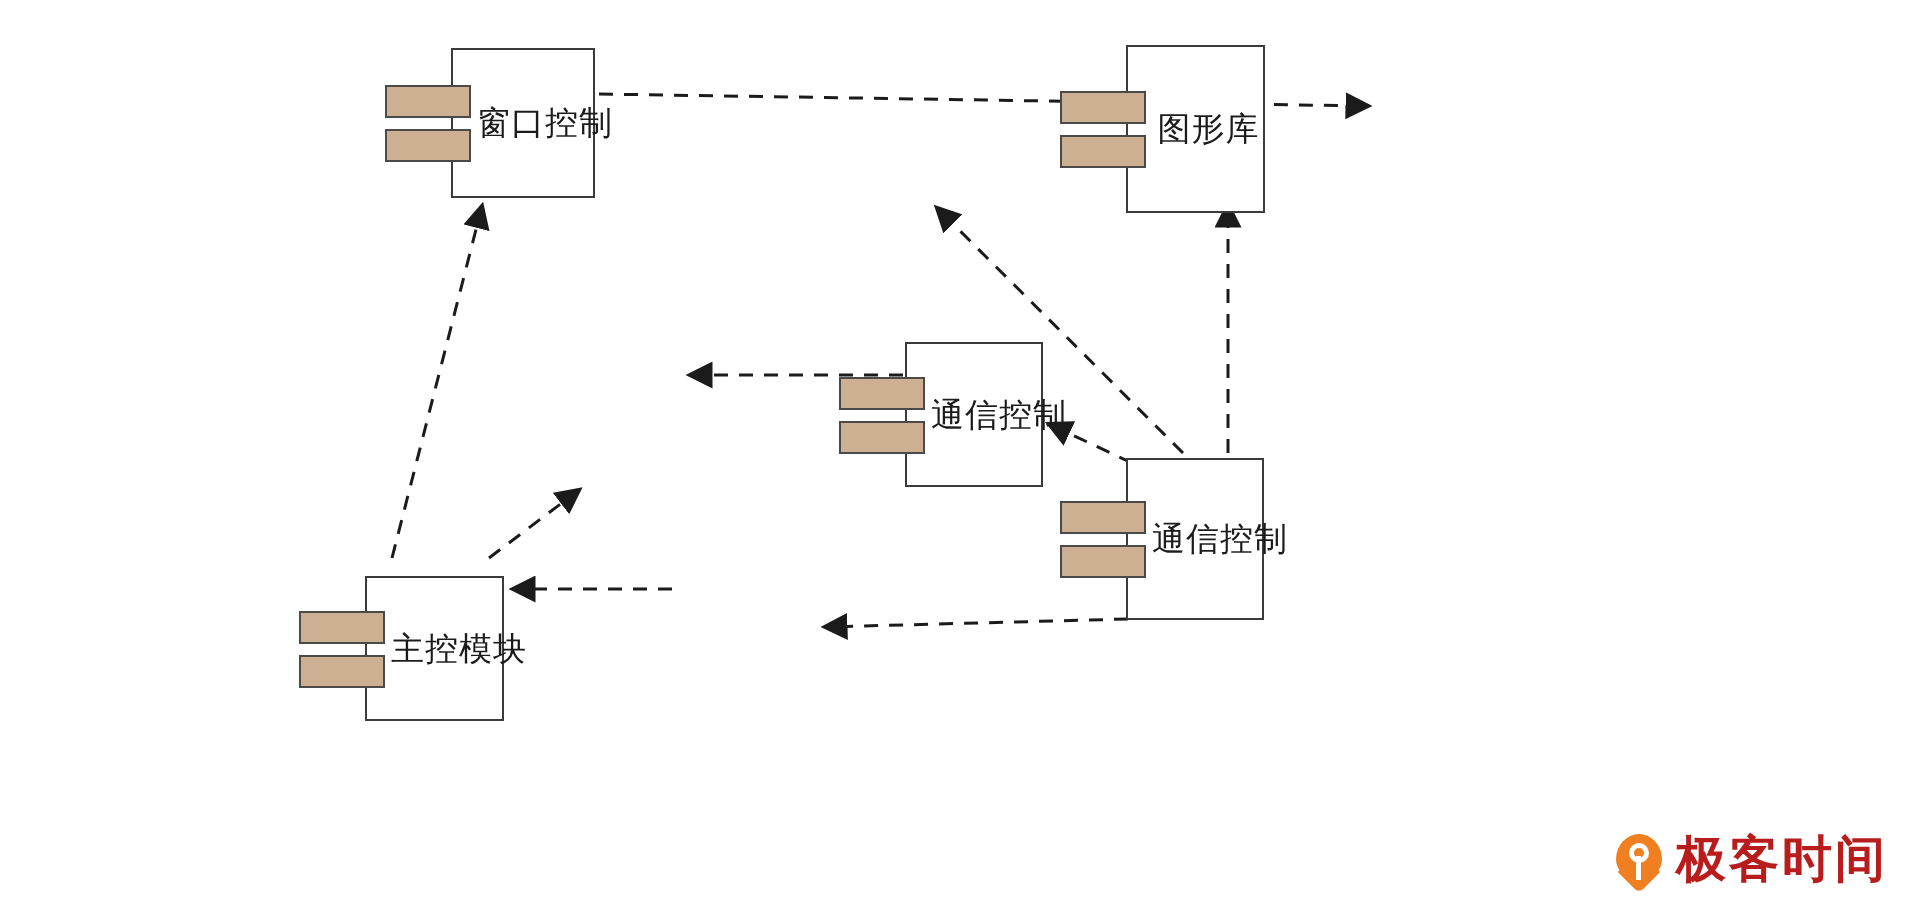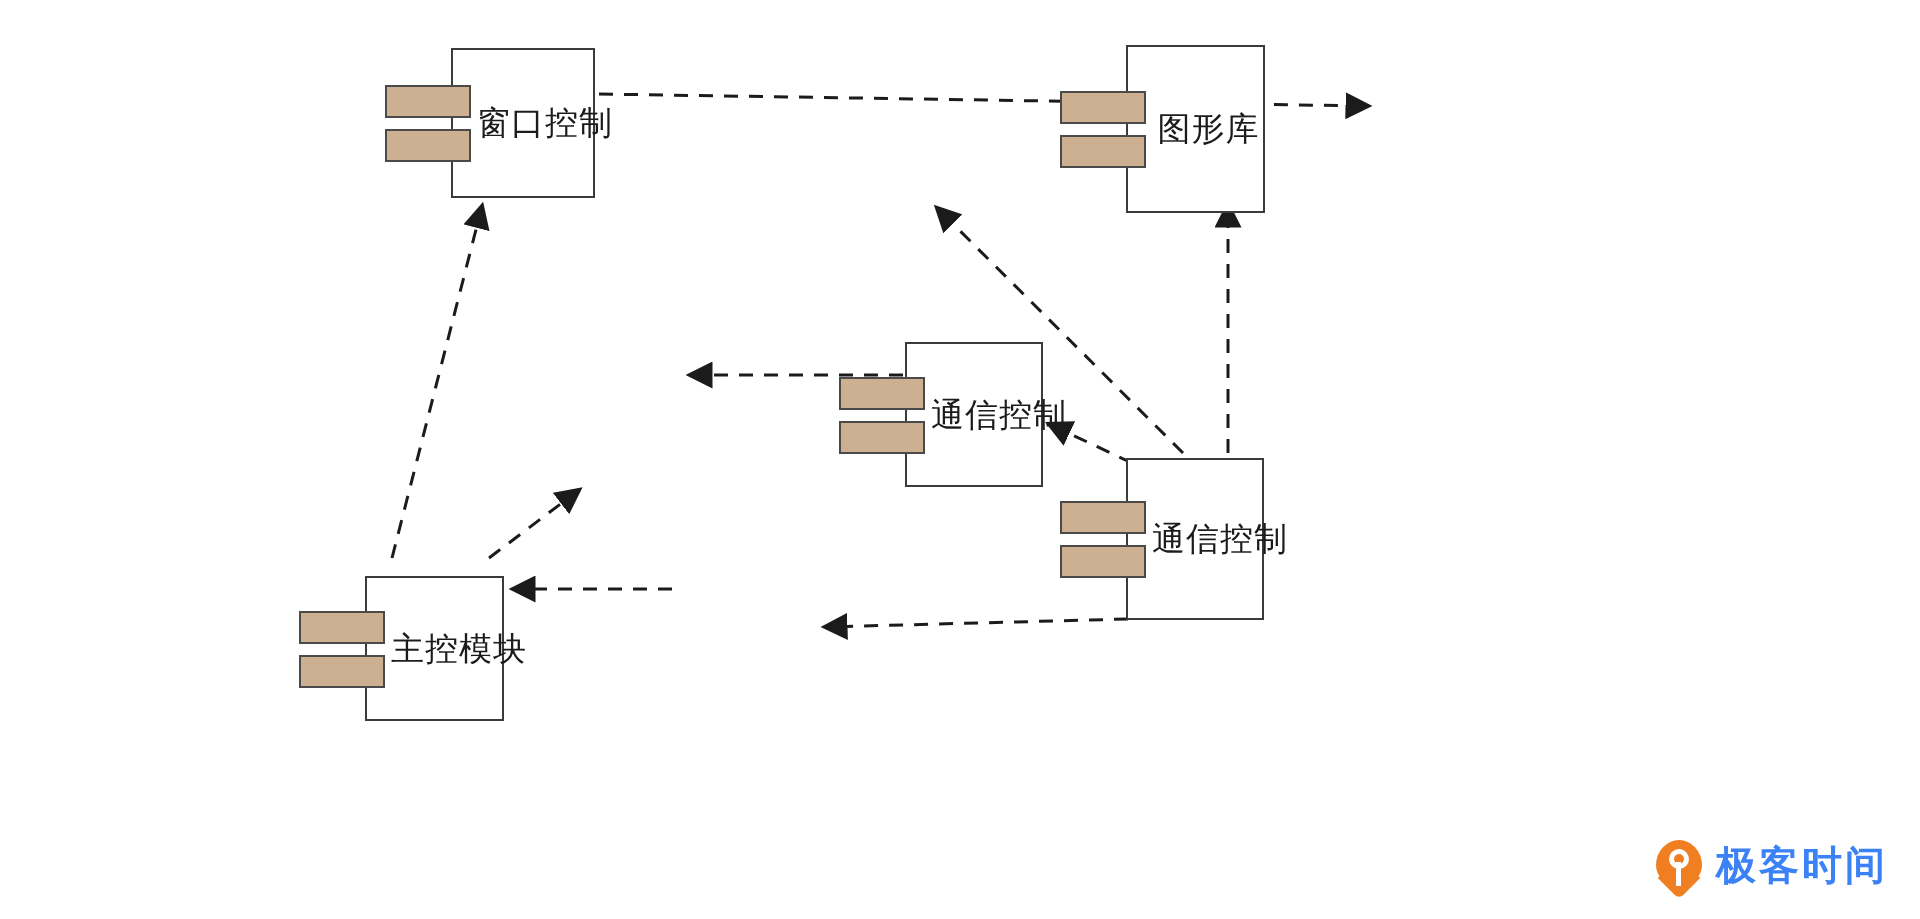--- a/index.html
+++ b/index.html
@@ -67,21 +67,21 @@
   }
   #logo .mark .q{
     position:absolute;left:13px;top:9px;width:20px;height:20px;
     border:5px solid #ffffff;border-radius:50%;box-sizing:border-box;z-index:2;
   }
   #logo .mark .qtail{
     position:absolute;left:20px;top:22px;width:5px;height:24px;
     background:#ffffff;z-index:2;
   }
   #logo .wordmark{
-    font-size:40px;color:#3b82f6;letter-spacing:3px;font-weight:bold;
+    font-size:50px;color:#b91c1c;letter-spacing:3px;font-weight:bold;
     font-family:Liberation Mono, monospace;
   }
 </style>
 </head>
 <body>
 
 <div id="canvas">
 
   <svg id="edges" viewBox="0 0 1920 919" xmlns="http://www.w3.org/2000/svg">
     <defs>

